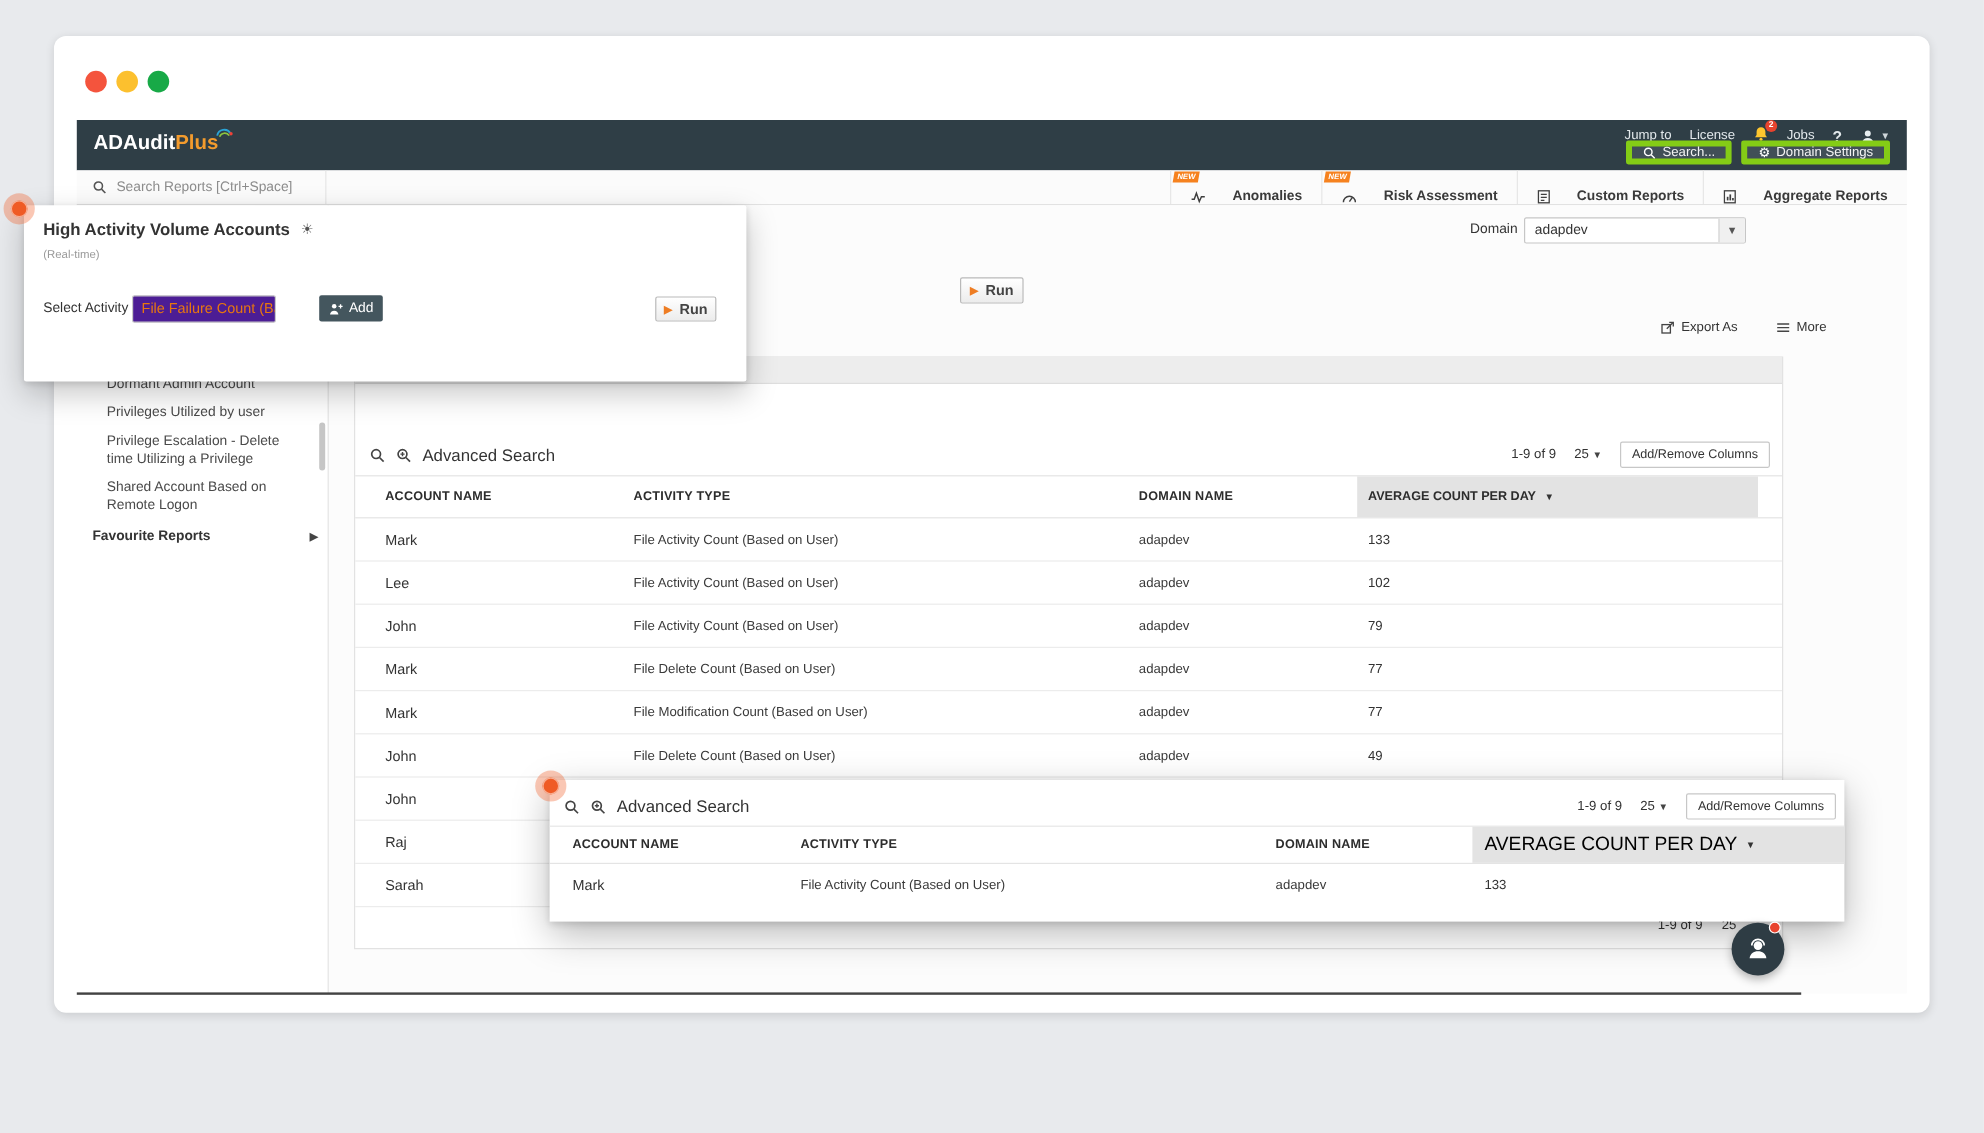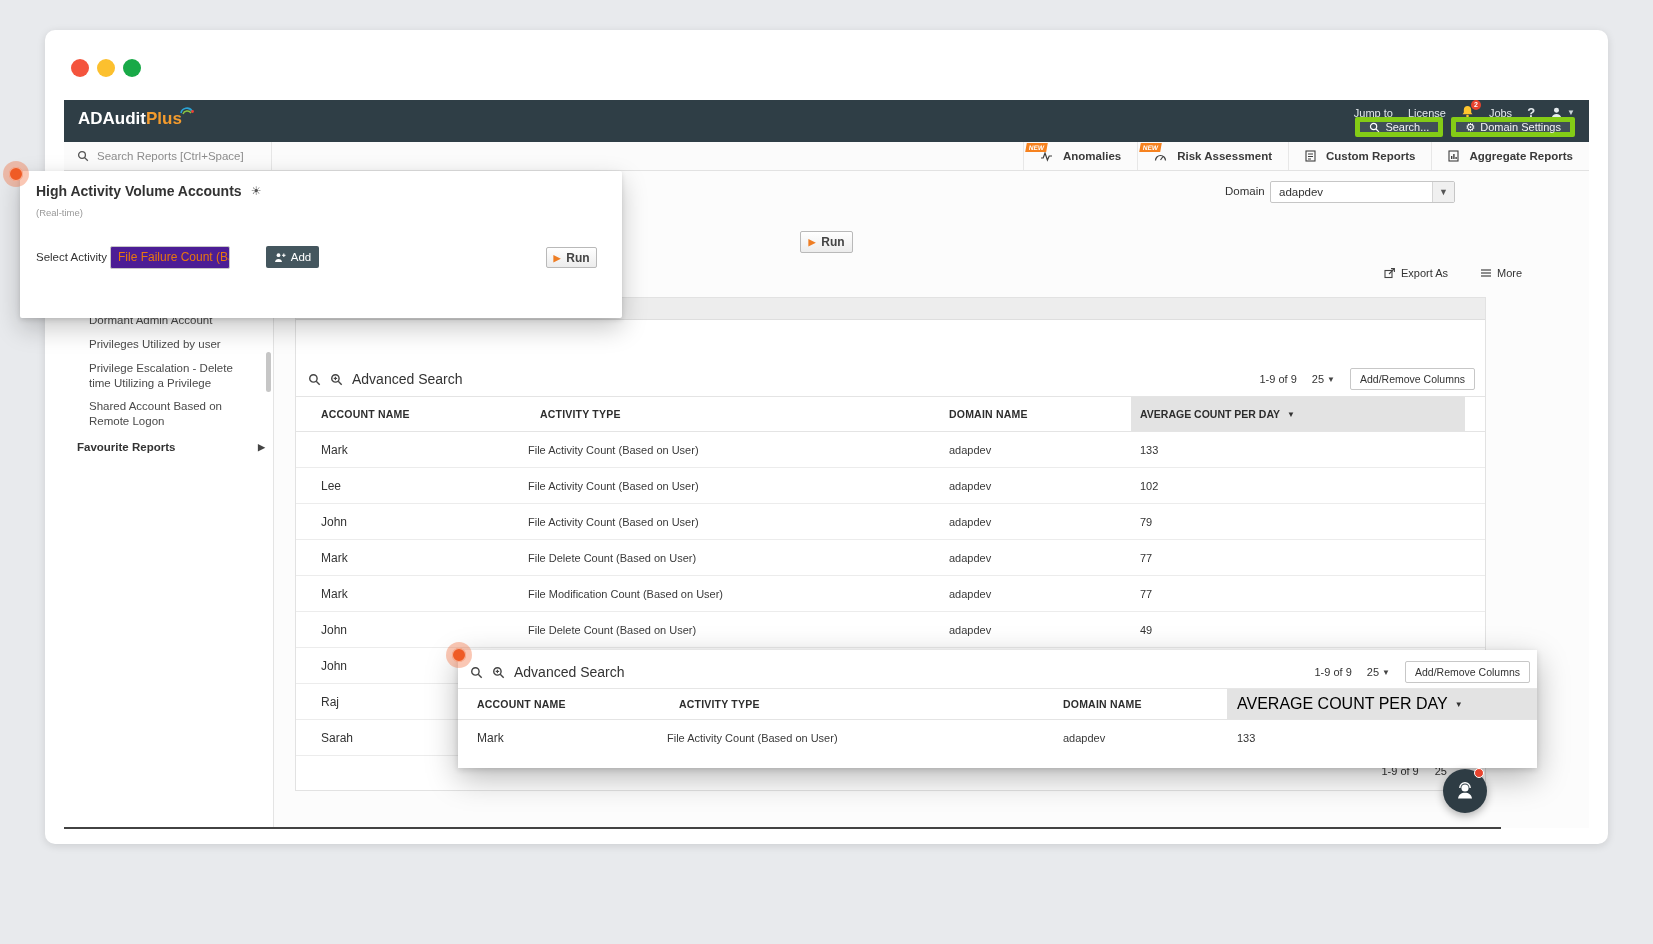--- a/index.html
+++ b/index.html
@@ -36,21 +36,21 @@
           font-size:11px; display:flex; align-items:center; gap:5px; padding:0 9px; cursor:pointer; white-space:nowrap; }
 
   
   .subbar { position:absolute; left:19px; top:112px; right:19px; height:29px; background:#fbfbfb;
             border-bottom:1px solid #e2e2e2; display:flex; align-items:stretch; }
   .sb-search { display:flex; align-items:center; gap:8px; padding-left:13px; width:208px; border-right:1px solid #e6e6e6; }
   .sb-search input { border:0; outline:0; background:transparent; font-size:11.5px; color:#444; width:165px;
                      font-family:"Liberation Sans", sans-serif; }
   .sb-search input::placeholder { color:#8d8d8d; }
   .sb-items { margin-left:auto; display:flex; }
-  .sb-item { position:relative; display:flex; align-items:center; gap:10px; padding:0 16px;
+  .sb-item { position:relative; display:flex; align-items:flex-end; gap:22px; padding:0 16px;
              border-left:1px solid #e7e7e7; font-size:11.5px; font-weight:700; color:#3a3a3a; cursor:pointer; white-space:nowrap; }
   .new-flag { position:absolute; top:1px; left:2px; background:#f6821f; color:#fff; font-size:6.5px; font-weight:700;
               height:9px; line-height:9px; padding:0 3px; transform:skewX(-10deg); }
 
   
   .main-area { position:absolute; left:229px; top:141px; width:1315px; height:657px; background:#fcfcfc; }
   .sidebar { position:absolute; left:19px; top:141px; width:210px; height:657px; background:#fff; border-right:1px solid #e4e4e4; }
   .side-item { position:absolute; left:25px; width:160px; font-size:11.5px; color:#4a4a4a; line-height:15px; cursor:pointer; }
   .side-fav { position:absolute; left:13px; right:8px; font-size:11.5px; font-weight:700; color:#333;
               display:flex; justify-content:space-between; align-items:center; cursor:pointer; }
@@ -80,21 +80,21 @@
   .tb-right { margin-left:auto; display:flex; align-items:center; gap:15px; }
   .pag { font-size:11px; color:#333; }
   .psize { font-size:11px; color:#333; display:flex; align-items:center; gap:3px; cursor:pointer; }
   .psize .caret2 { font-size:8px; color:#444; }
   .col-btn { border:1px solid #c7c7c7; background:#fff; border-radius:2px; font-size:10.5px; color:#333;
              padding:4px 9px; cursor:pointer; white-space:nowrap; }
   .tbl-header { position:absolute; left:0; right:0; top:98px; height:36px; border-top:1px solid #e4e4e4;
                 border-bottom:1px solid #e4e4e4; }
   .th { position:absolute; top:50%; transform:translateY(-50%); font-size:10.5px; font-weight:700; color:#2d2d2d;
         letter-spacing:.2px; white-space:nowrap; }
-  .th.c1 { left:25px; } .th.c2 { left:232px;margin-left:12px; } .th.c3 { left:653px; }
+  .th.c1 { left:25px; } .th.c2 { left:232px; } .th.c3 { left:653px; }
   .avg-cell { position:absolute; left:835px; right:20px; top:0; bottom:0; background:#e3e3e3;
               display:flex; align-items:center; gap:7px; padding-left:9px; cursor:pointer; }
   .avg-cell .th2 { font-size:10.5px; font-weight:700; color:#2d2d2d; white-space:nowrap; }
   .rows { position:absolute; left:0; right:0; top:134px; }
   .t-row { position:relative; height:36px; border-bottom:1px solid #ececec; }
   .td { position:absolute; top:50%; transform:translateY(-50%); font-size:11px; color:#3a3a3a; white-space:nowrap; }
   .td.a { left:25px; font-size:12px; color:#333; }
   .td.b { left:232px; } .td.c { left:653px; } .td.d { left:844px; color:#333; }
   .tbl-footer { position:absolute; right:38px; top:467px; display:flex; align-items:center; gap:16px; }
 

